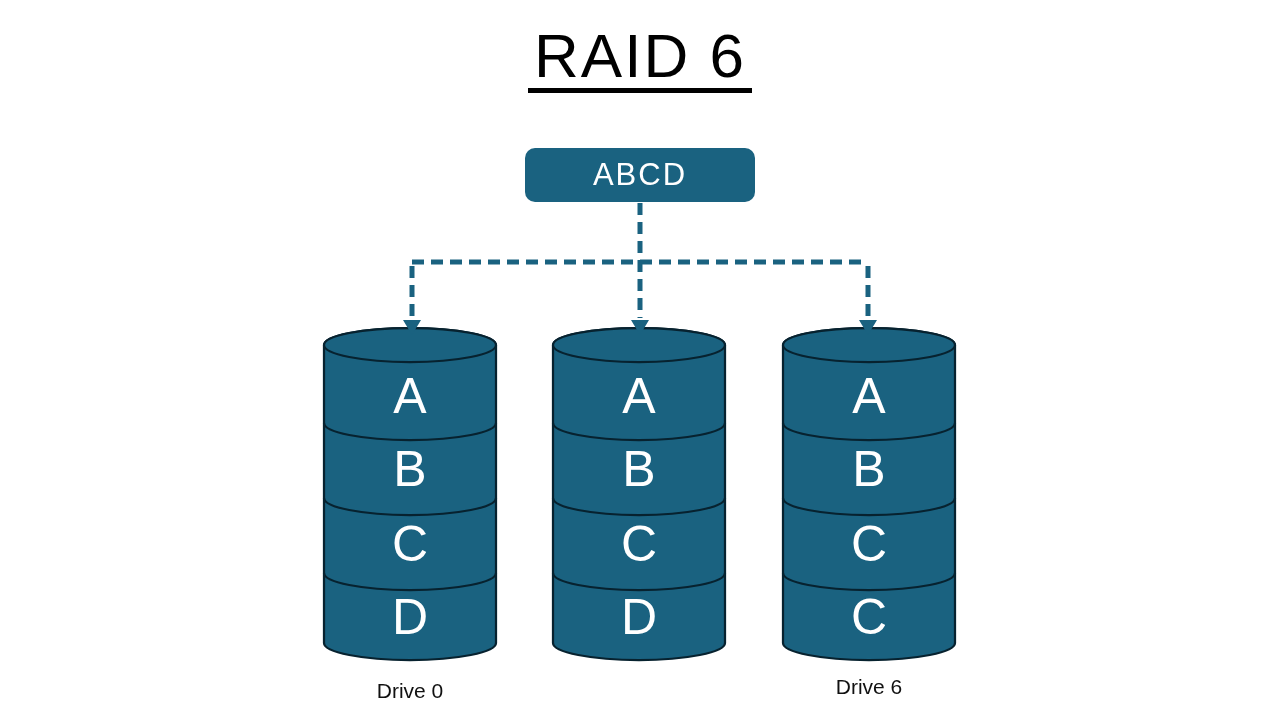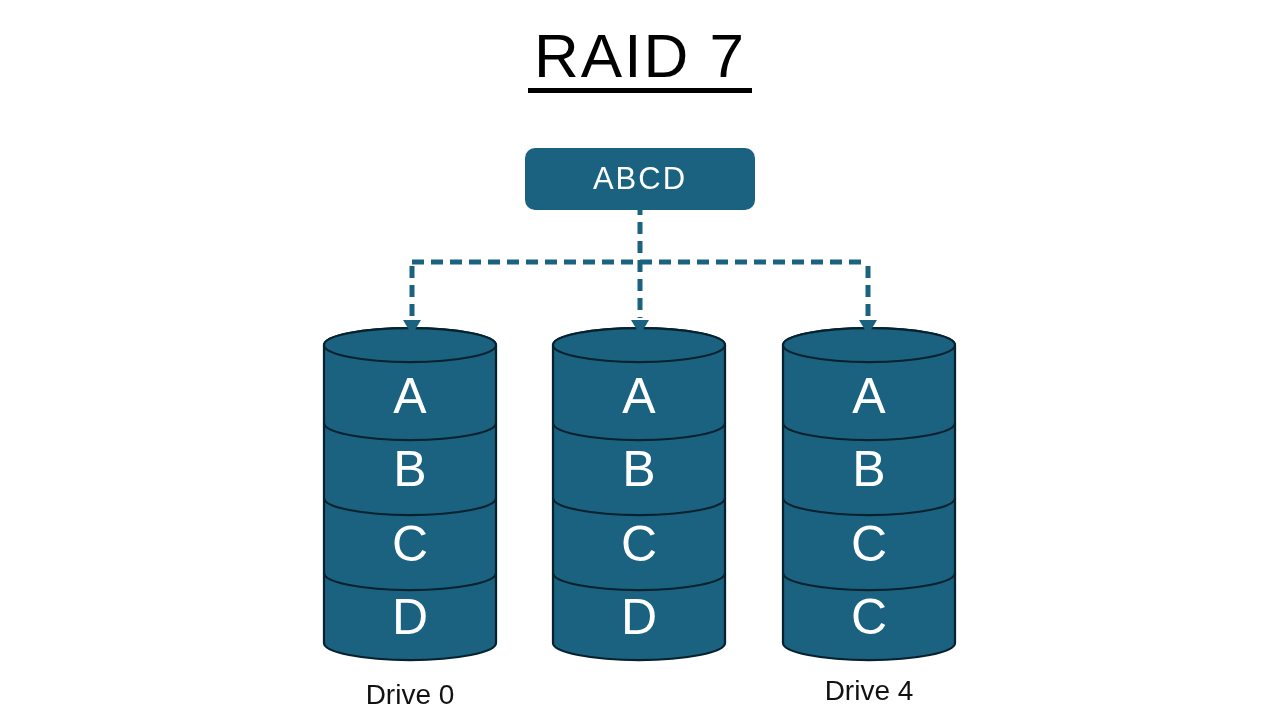--- a/index.html
+++ b/index.html
@@ -40,21 +40,21 @@
     padding: 0 6px 2px 6px;
     border-bottom: 5px solid var(--title-text);
   }
 
   
   .source-box {
     position: absolute;
     left: 525px;
     top: 148px;
     width: 230px;
-    height: 62px;
+    height: 54px;
     background: var(--accent);
     border-radius: 10px;
     display: flex;
     align-items: center;
     justify-content: center;
     color: var(--block-text);
     font-size: 31px;
     letter-spacing: 2px;
   }
 
@@ -65,21 +65,21 @@
     width: 180px;
     margin: 0;
     text-align: center;
   }
   .drive-0 { left: 320px; }
   .drive-1 { left: 549px; }
   .drive-2 { left: 779px; }
   .drive-label {
     display: block;
     margin-top: 6px;
-    font-size: 28px;
+    font-size: 21px;
     color: var(--label-text);
   }
   .drive-2 .drive-label { margin-top: 2px; }
 
   .cyl-body, .cyl-top {
     fill: var(--accent);
     stroke: var(--outline);
     stroke-width: 2.25;
   }
   .cyl-divider {
@@ -107,21 +107,21 @@
     fill: none;
     stroke-dasharray: 12 7;
   }
   .arrowhead { fill: var(--accent); stroke: none; }
 </style>
 </head>
 <body>
 
 <div class="canvas">
 
-  <h1 class="title"><span class="title-text">RAID 7</span></h1>
+  <h1 class="title"><span class="title-text">RAID 6</span></h1>
 
   <div class="source-box">
     <span>ABCD</span>
   </div>
 
   <figure class="drive drive-0">
     <svg class="cylinder" width="180" height="345" viewBox="0 0 180 345" aria-hidden="true">
       <path class="cyl-body" d="M4 21 V319 A86 17 0 0 0 176 319 V21 A86 17 0 0 0 4 21 Z"></path>
       <ellipse class="cyl-top" cx="90" cy="21" rx="86" ry="17"></ellipse>
       <path class="cyl-divider" d="M4 99 A86 17 0 0 0 176 99"></path>
@@ -154,21 +154,21 @@
       <path class="cyl-body" d="M4 21 V319 A86 17 0 0 0 176 319 V21 A86 17 0 0 0 4 21 Z"></path>
       <ellipse class="cyl-top" cx="90" cy="21" rx="86" ry="17"></ellipse>
       <path class="cyl-divider" d="M4 99 A86 17 0 0 0 176 99"></path>
       <path class="cyl-divider" d="M4 174 A86 17 0 0 0 176 174"></path>
       <path class="cyl-divider" d="M4 249 A86 17 0 0 0 176 249"></path>
       <text class="cyl-letter" x="90" y="89">A</text>
       <text class="cyl-letter" x="90" y="162">B</text>
       <text class="cyl-letter" x="90" y="237">C</text>
       <text class="cyl-letter" x="90" y="310">C</text>
     </svg>
-    <figcaption class="drive-label">Drive 4</figcaption>
+    <figcaption class="drive-label">Drive 6</figcaption>
   </figure>
 
   <svg class="connectors" width="1280" height="720" viewBox="0 0 1280 720" aria-hidden="true">
     <path class="dash" d="M640 203 V318"></path>
     <path class="dash" d="M412 262 H868"></path>
     <path class="dash" d="M412 266 V318"></path>
     <path class="dash" d="M868 266 V318"></path>
     <polygon class="arrowhead" points="403,320 421,320 412,335"></polygon>
     <polygon class="arrowhead" points="631,320 649,320 640,335"></polygon>
     <polygon class="arrowhead" points="859,320 877,320 868,335"></polygon>

